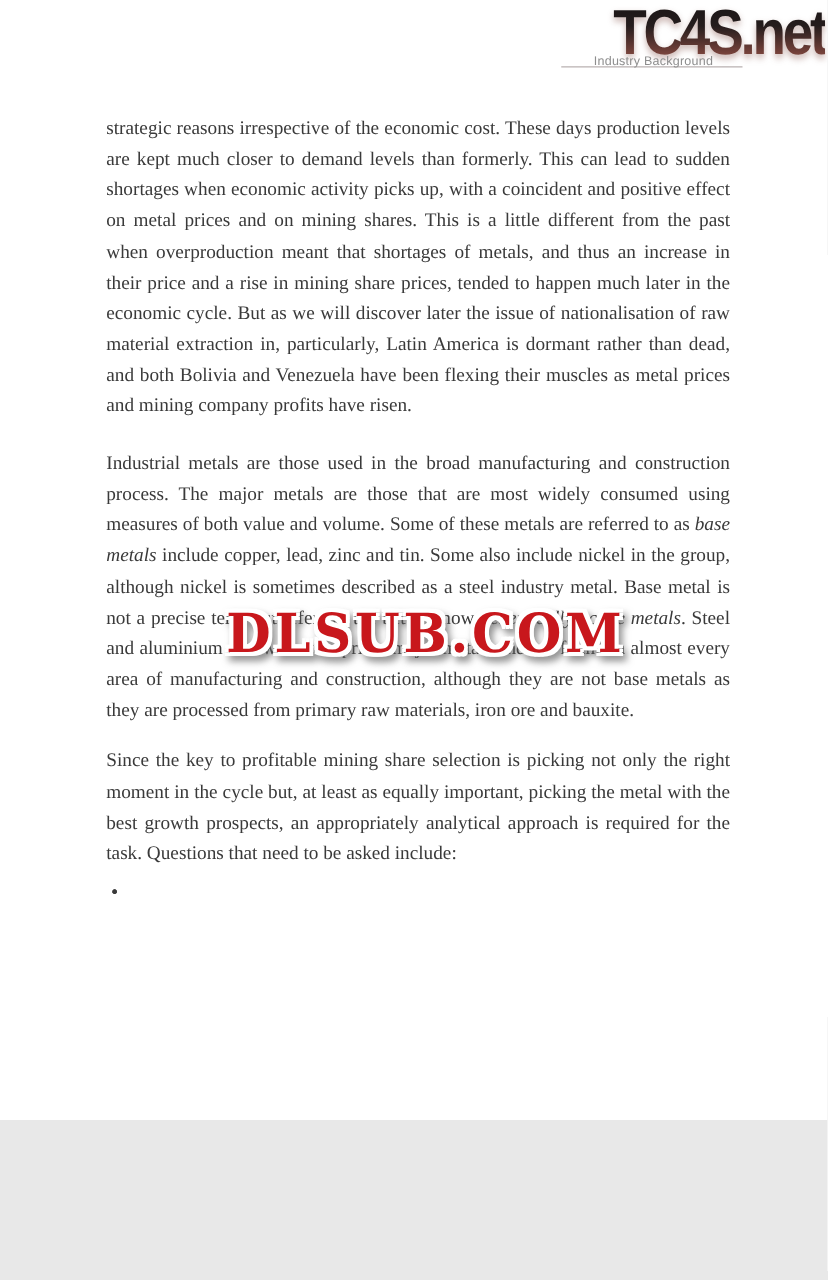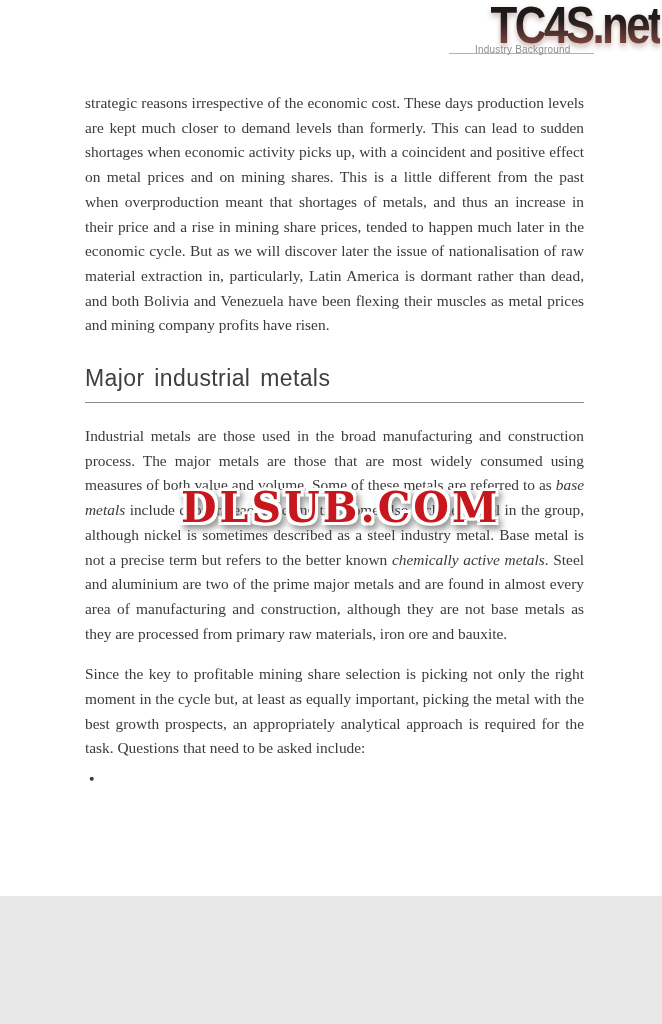--- a/index.html
+++ b/index.html
@@ -106,23 +106,20 @@
 <div class="page">
 
   <div class="hdr-rule"></div>
   <div class="tc4s-logo">TC4S.net</div>
   <div class="hdr-sub">Industry Background</div>
 
   <div class="content">
 
     <p class="para para-1">strategic reasons irrespective of the economic cost. These days production levels are kept much closer to demand levels than formerly. This can lead to sudden shortages when economic activity picks up, with a coincident and positive effect on metal prices and on mining shares. This is a little different from the past when overproduction meant that shortages of metals, and thus an increase in their price and a rise in mining share prices, tended to happen much later in the economic cycle. But as we will discover later the issue of nationalisation of raw material extraction in, particularly, Latin America is dormant rather than dead, and both Bolivia and Venezuela have been flexing their muscles as metal prices and mining company profits have risen.</p>
 
-    <div class="heading-wrap">
-      <h1 class="section-heading">Major industrial metals</h1>
-    </div>
 
     <p class="para para-2"><span>Industrial metals are those used in the broad manufacturing and construction process. The major metals are those that are most widely consumed using measures of both value and volume. Some of these metals are referred to as </span><span class="em">base metals</span><span> include copper, lead, zinc and tin. Some also include nickel in the group, although nickel is sometimes described as a steel industry metal. Base metal is not a precise term but refers to the better known </span><span class="em">chemically active metals</span><span>. Steel and aluminium are two of the prime major metals and are found in almost every area of manufacturing and construction, although they are not base metals as they are processed from primary raw materials, iron ore and bauxite.</span></p>
 
     <p class="para para-3">Since the key to profitable mining share selection is picking not only the right moment in the cycle but, at least as equally important, picking the metal with the best growth prospects, an appropriately analytical approach is required for the task. Questions that need to be asked include:</p>
 
     <div class="bullets">
       <div class="bullet-item">
         <span class="bullet-dot">•</span>
       </div>
       <div class="bullet-item">

